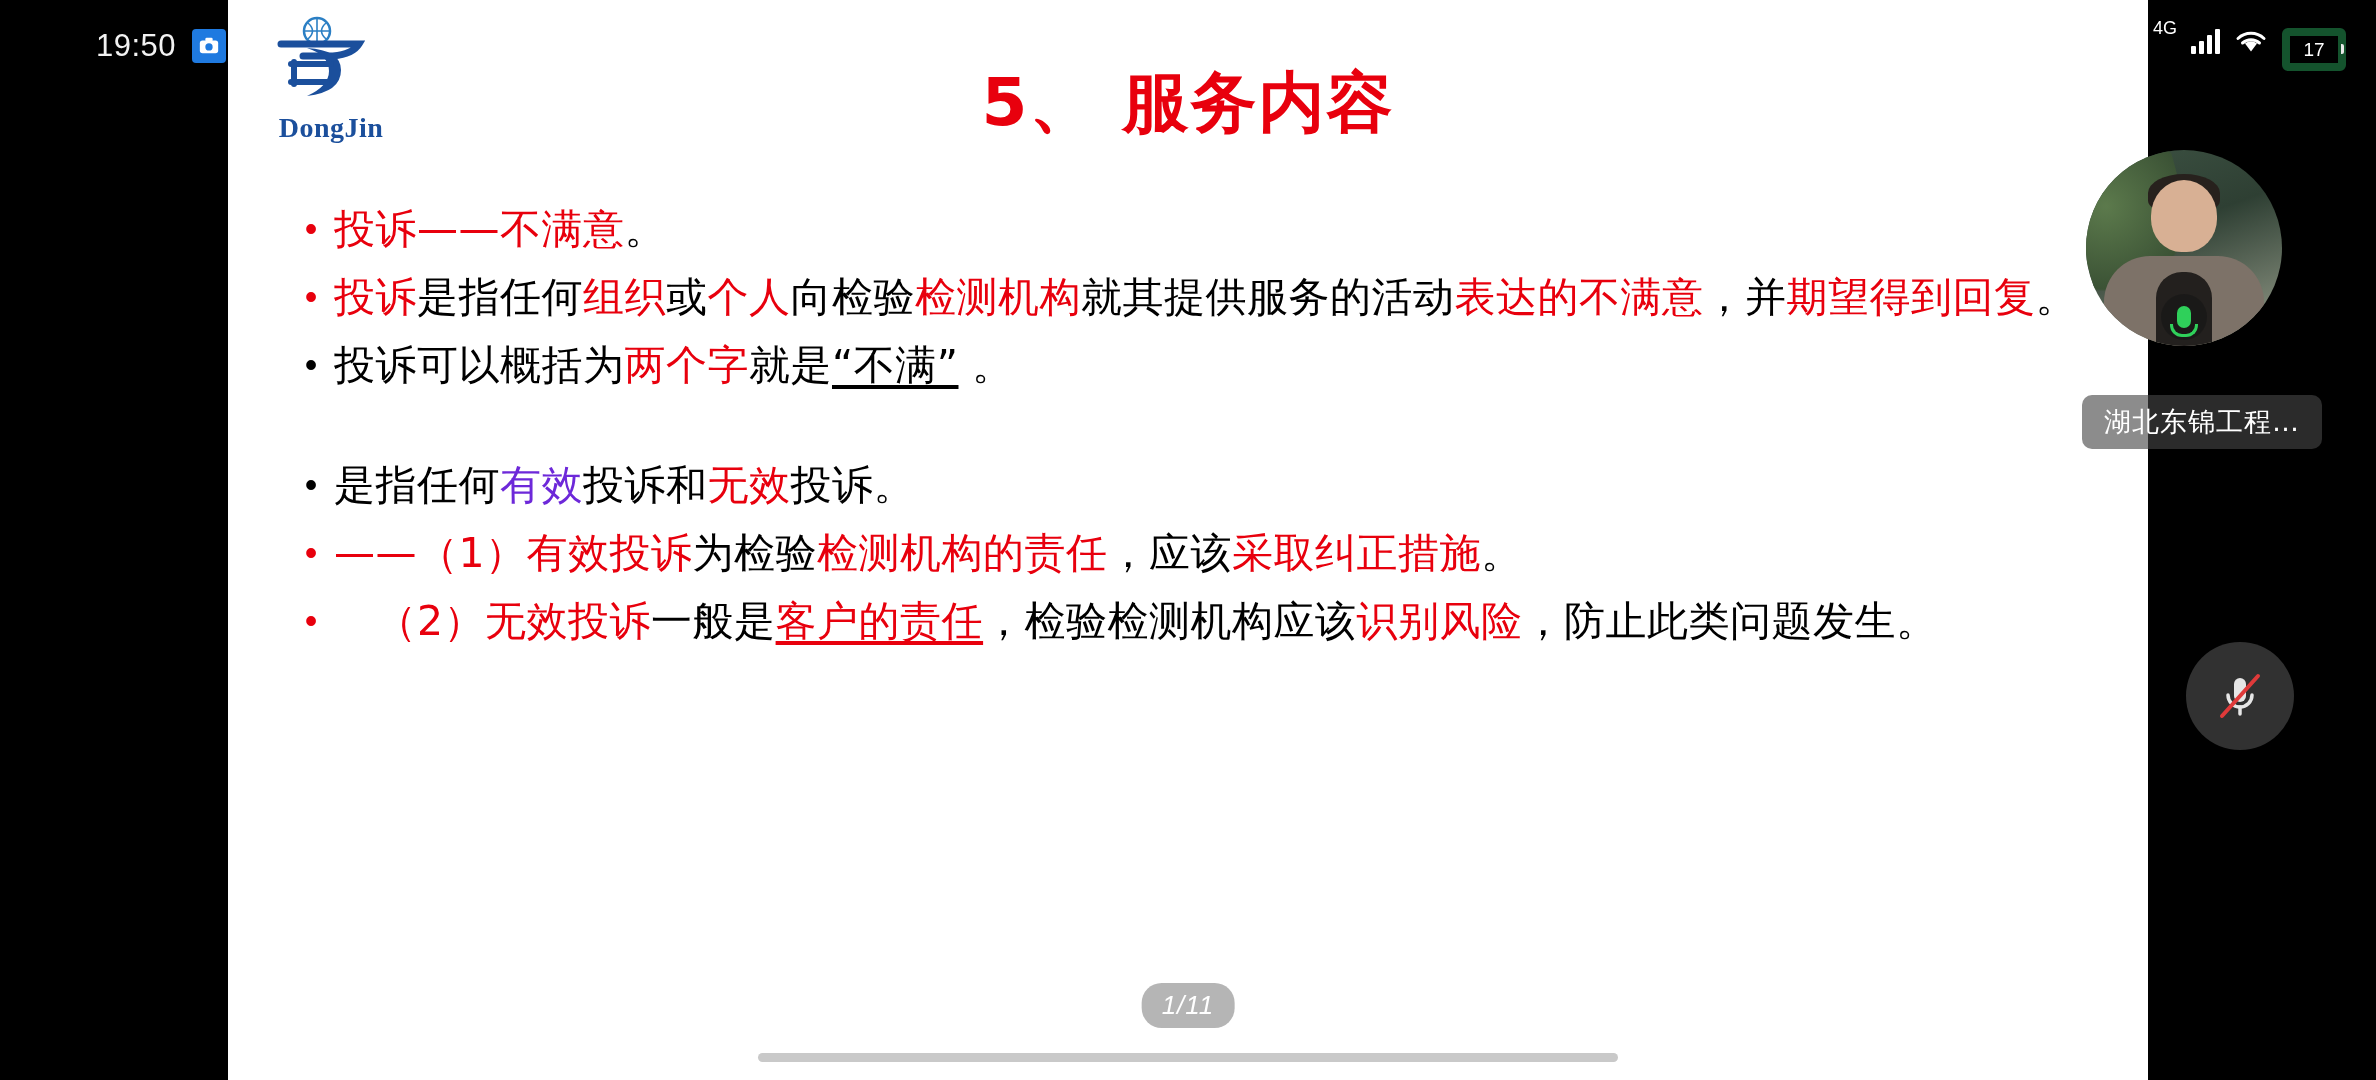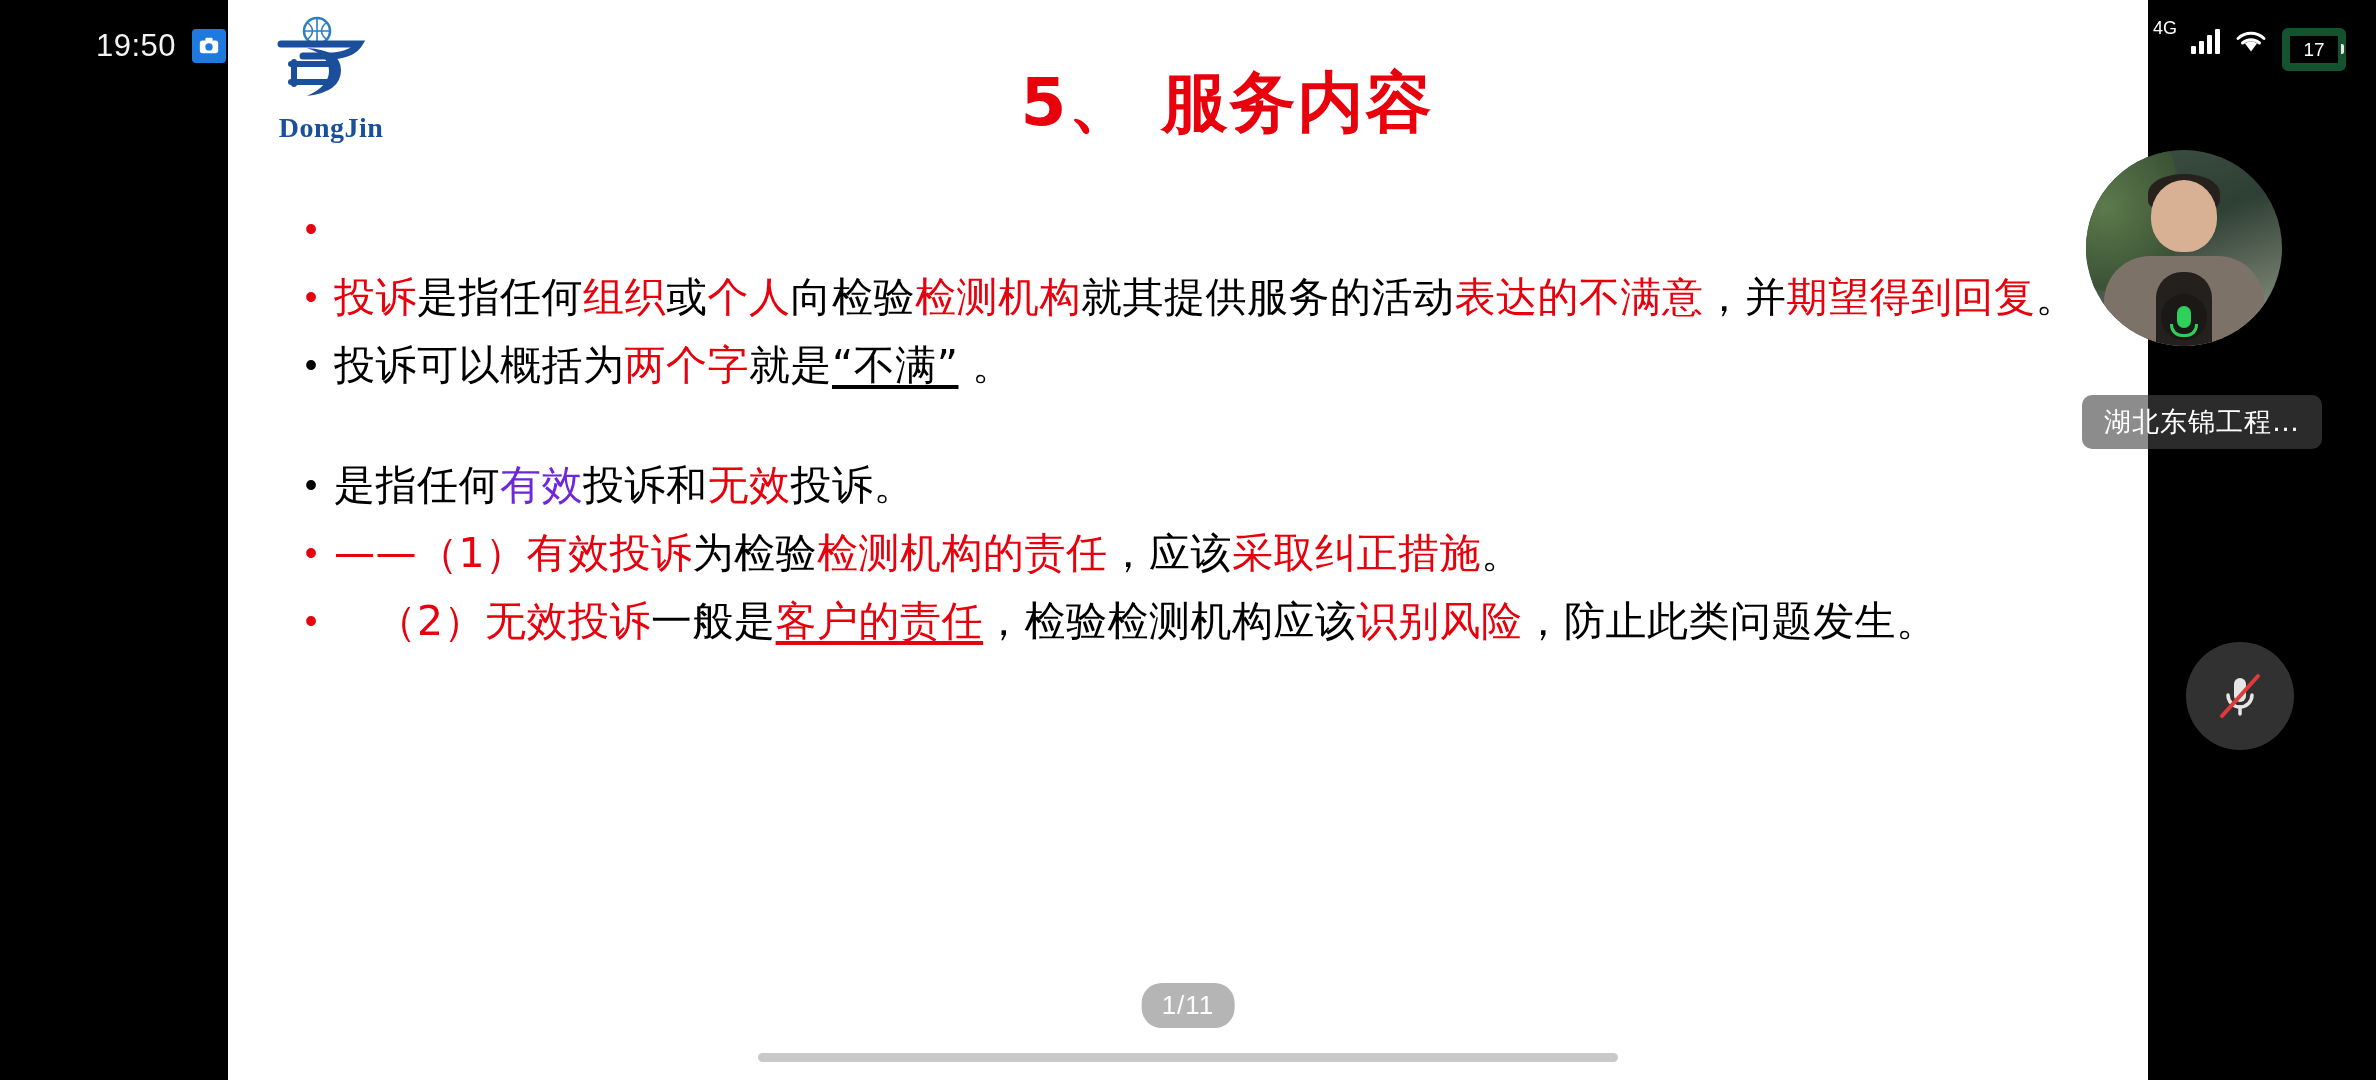--- a/index.html
+++ b/index.html
@@ -111,21 +111,20 @@
     position: absolute;
     top: 58px;
     left: 0;
     width: 1920px;
     text-align: center;
     color: #e8000d;
     font-family: "DejaVu Sans", sans-serif;
     font-weight: bold;
     font-size: 66px;
     letter-spacing: 2px;
-    padding-left: 39px;
   }
 
   .bullets {
     position: absolute;
     left: 60px;
     top: 200px;
     width: 1800px;
   }
   .bullet-row {
     display: flex;
@@ -154,20 +153,21 @@
     position: absolute;
     left: 50%;
     transform: translateX(-50%);
     bottom: 52px;
     background: rgba(120,120,120,0.55);
     color: #fff;
     font-size: 26px;
     padding: 7px 20px;
     border-radius: 20px;
     letter-spacing: 1px;
+    font-style: italic;
   }
   .scroll-hint {
     position: absolute;
     left: 50%;
     transform: translateX(-50%);
     bottom: 18px;
     width: 860px;
     height: 9px;
     background: #c9c9c9;
     border-radius: 5px;
@@ -330,20 +330,21 @@
         </svg>
       </div>
       <div class="logo-text">DongJin</div>
     </div>
 
     <div class="slide-title">5、 服务内容</div>
 
     <div class="bullets">
       <div class="bullet-row">
         <div class="dot red" style="color: rgb(232, 0, 13);">•</div>
+        <div class="btext"><span style="color: rgb(232, 0, 13);">投诉——不满意</span><span style="color: rgb(0, 0, 0);">。</span></div>
       </div>
       <div class="bullet-row">
         <div class="dot red" style="color: rgb(232, 0, 13);">•</div>
         <div class="btext"><span style="color: rgb(232, 0, 13);">投诉</span><span style="color: rgb(0, 0, 0);">是指任何</span><span style="color: rgb(232, 0, 13);">组织</span><span style="color: rgb(0, 0, 0);">或</span><span style="color: rgb(232, 0, 13);">个人</span><span style="color: rgb(0, 0, 0);">向检验</span><span style="color: rgb(232, 0, 13);">检测机构</span><span style="color: rgb(0, 0, 0);">就其提供服务的活动</span><span style="color: rgb(232, 0, 13);">表达的不满意</span><span style="color: rgb(0, 0, 0);">，</span><span style="color: rgb(0, 0, 0);">并</span><span style="color: rgb(232, 0, 13);">期望得到回复</span><span style="color: rgb(0, 0, 0);">。</span></div>
       </div>
       <div class="bullet-row">
         <div class="dot" style="color: rgb(0, 0, 0);">•</div>
         <div class="btext"><span style="color: rgb(0, 0, 0);">投诉可以概括为</span><span style="color: rgb(232, 0, 13);">两个字</span><span style="color: rgb(0, 0, 0);">就是</span><span style="color: rgb(0, 0, 0); text-decoration: underline; text-underline-offset: 6px;">“不满”</span><span style="color: rgb(0, 0, 0);"> 。</span></div>
       </div>
       <div class="gap"></div>

